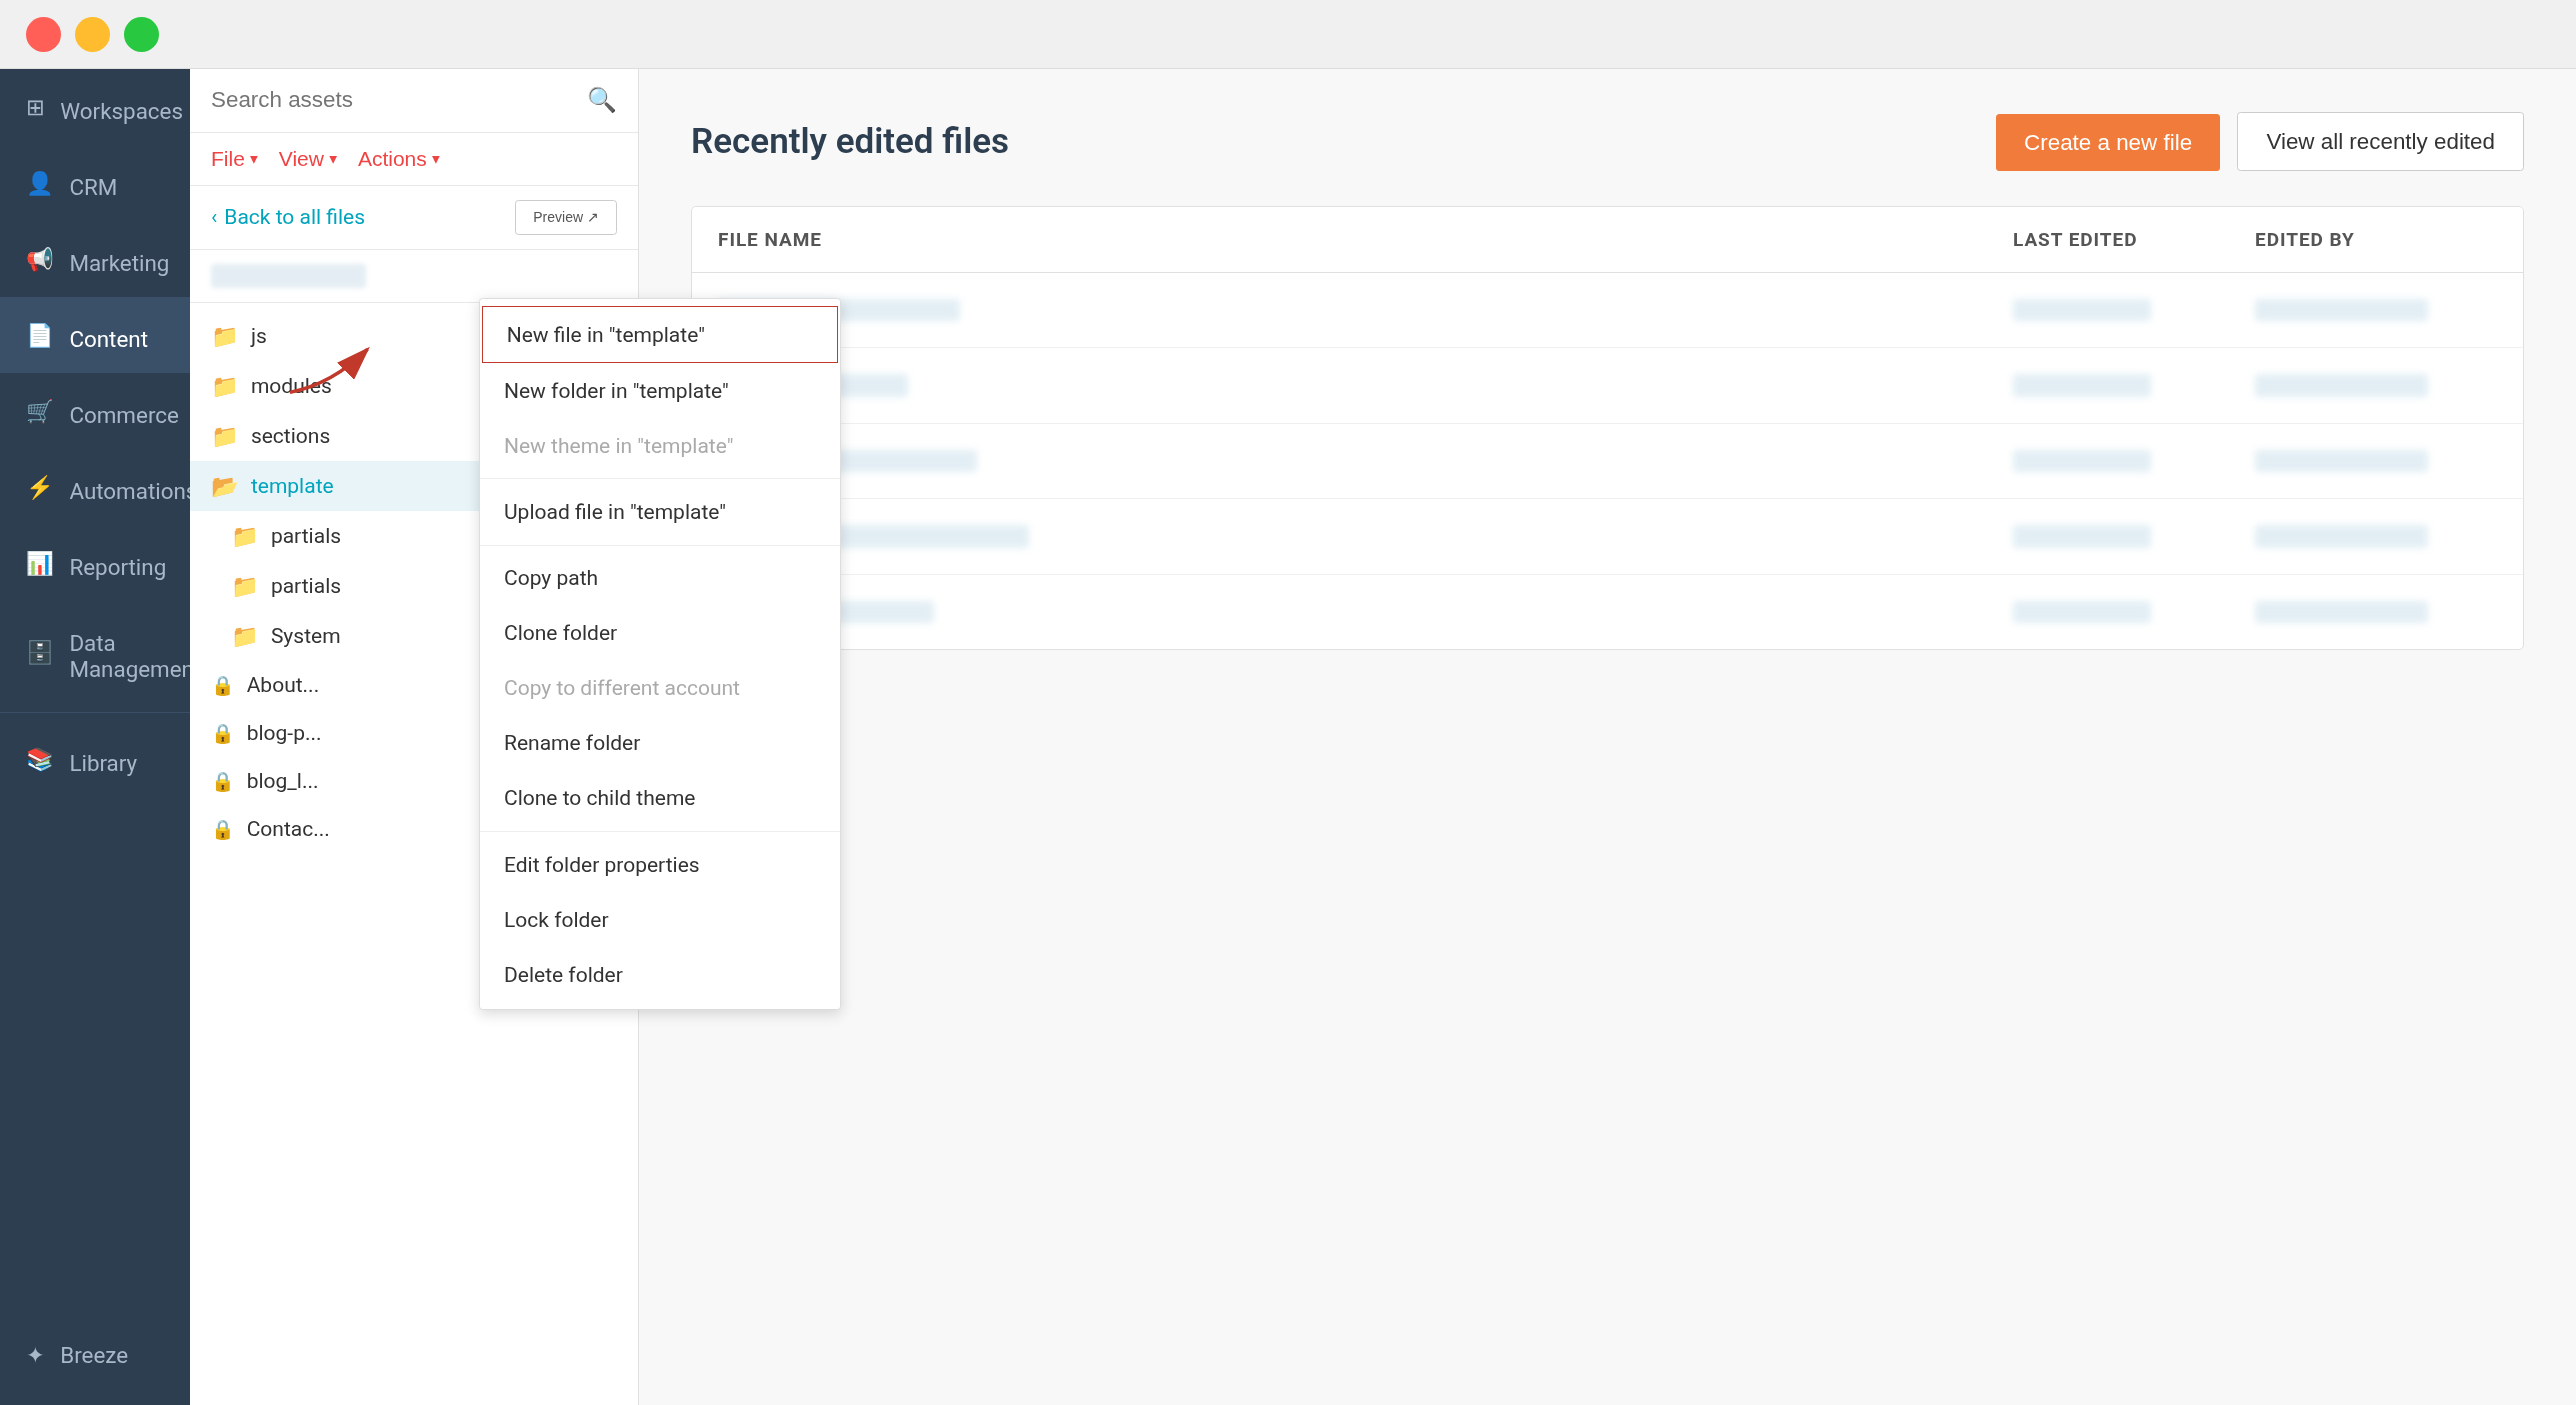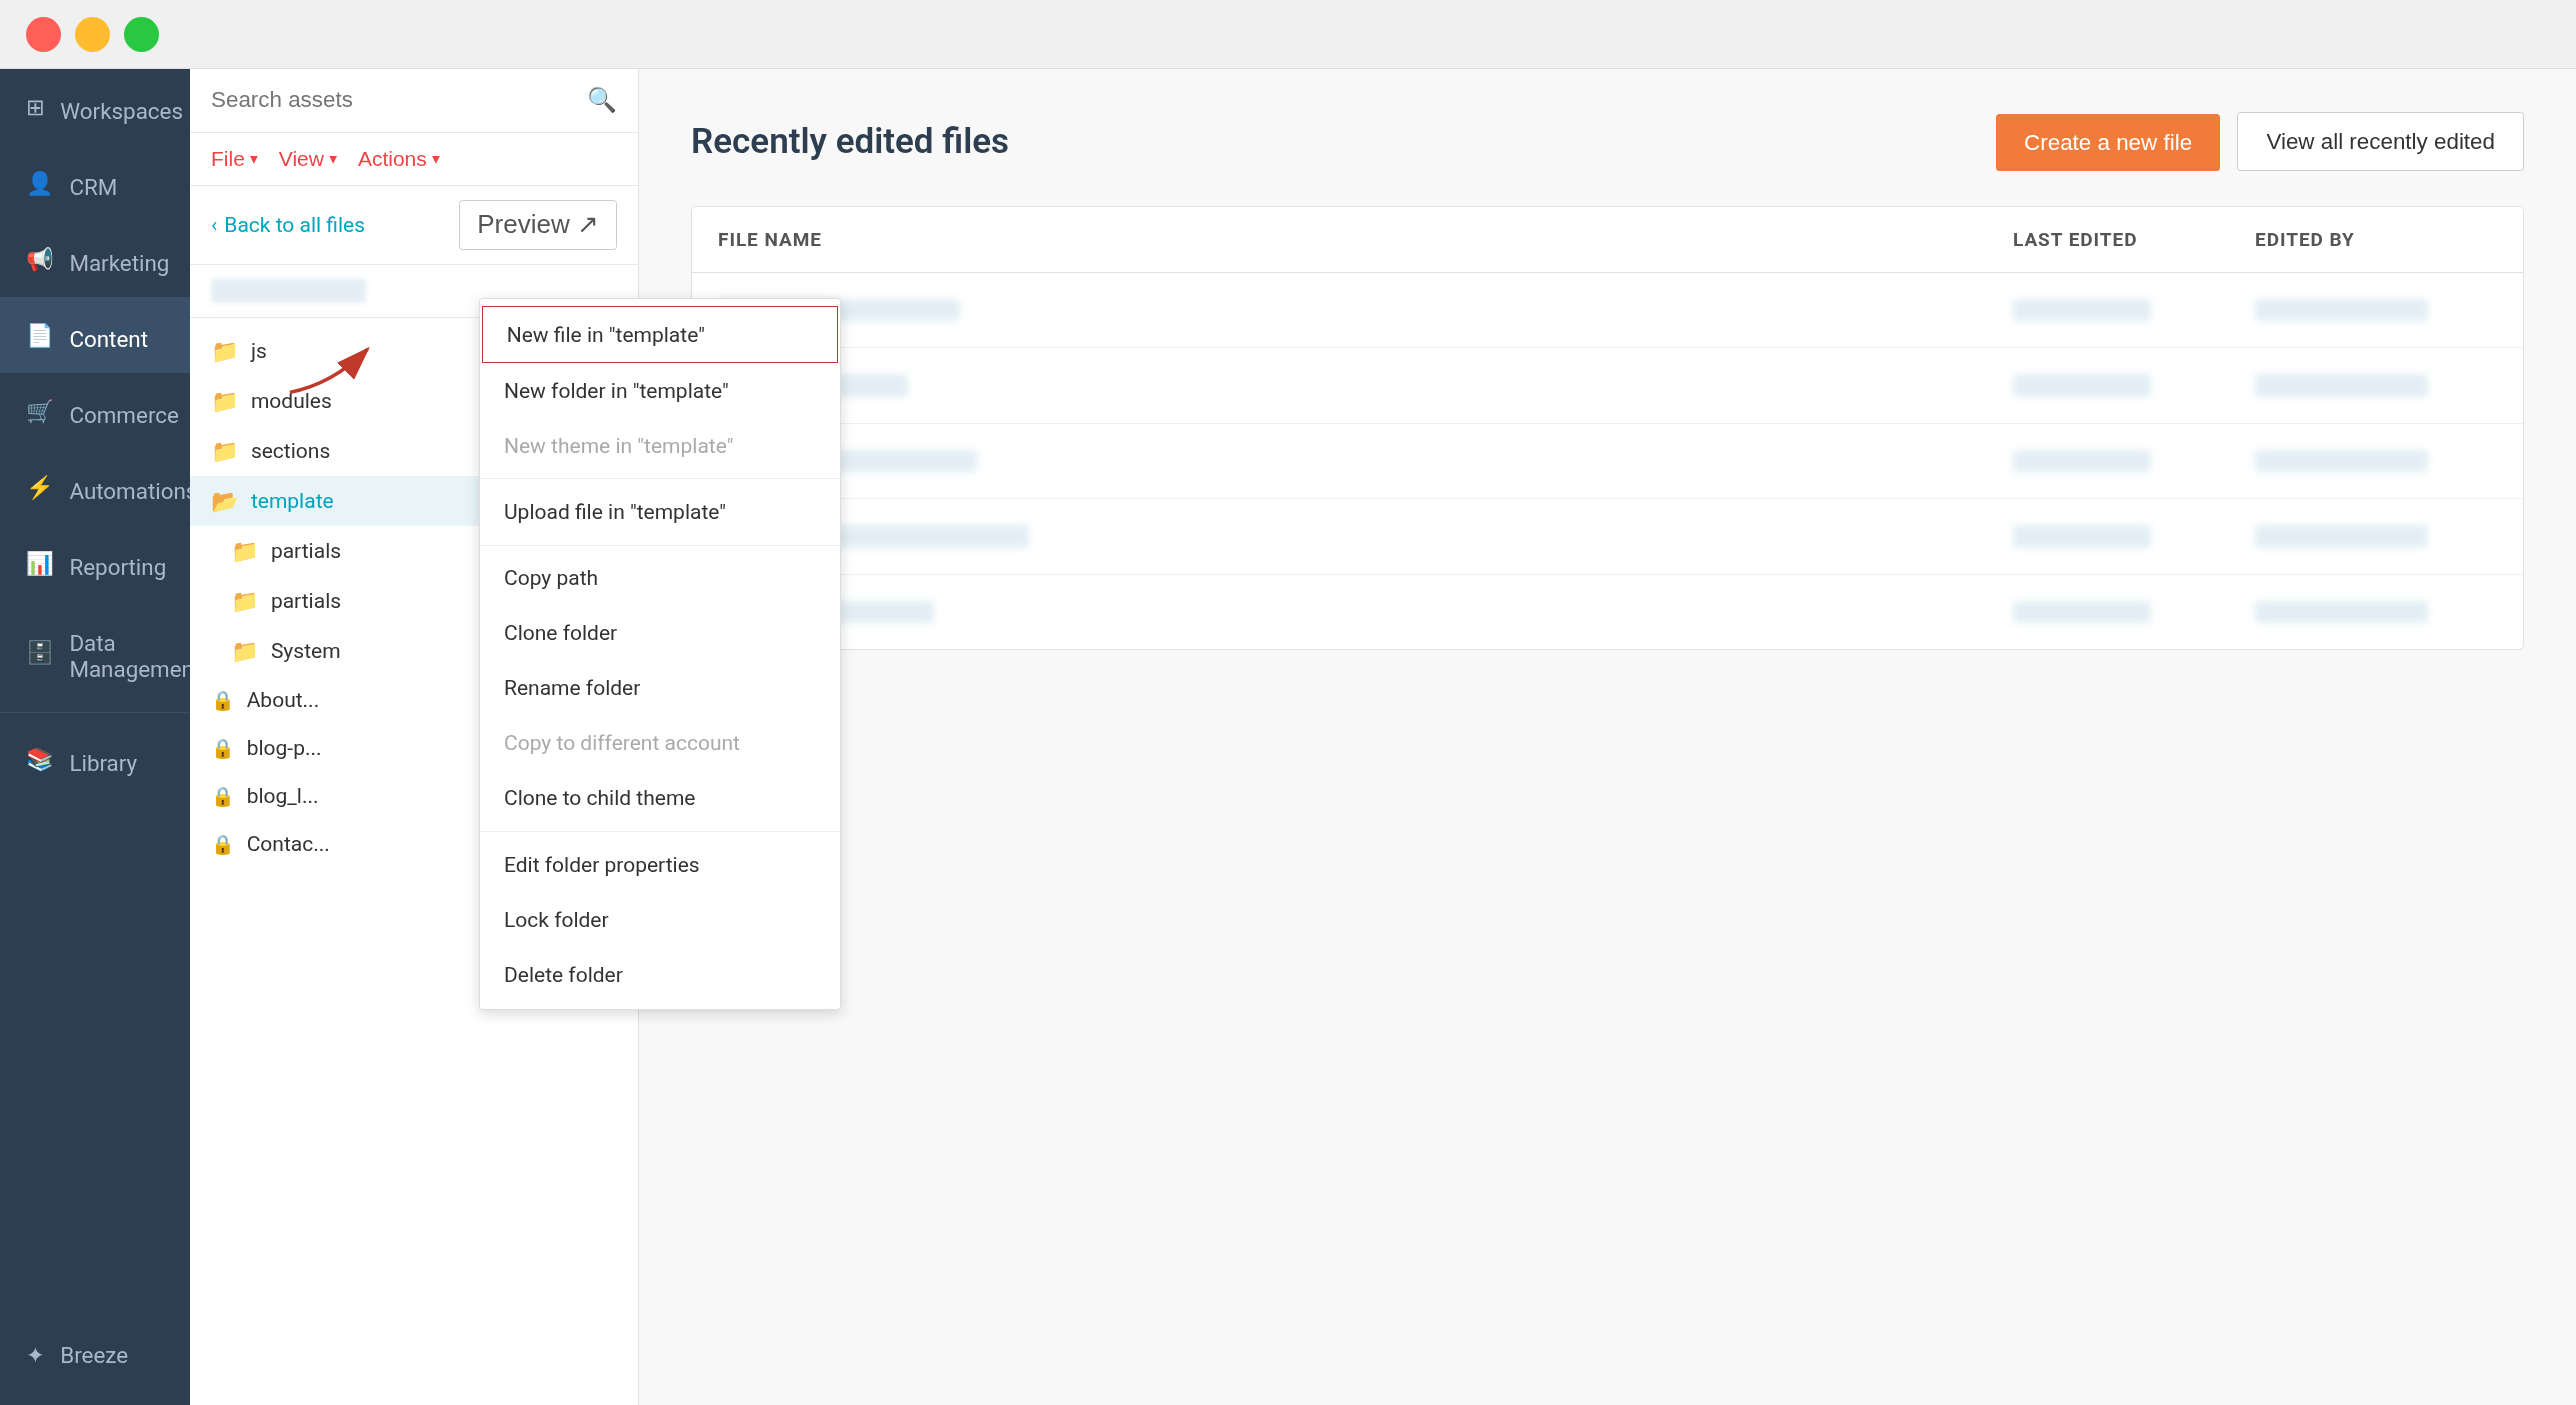--- a/index.html
+++ b/index.html
@@ -138,21 +138,21 @@
       font-size: 21px;
       color: #00a4bd;
       cursor: pointer;
       border-bottom: 0.9px solid #e8e8e8;
     }
     .preview-btn {
       margin-left: auto;
       padding: 8.6px 17.3px;
       border: 0.9px solid #ccc;
       border-radius: 3.5px;
-      font-size: 26px;
+      font-size: 14px;
       color: #555;
       cursor: pointer;
       background: #fff;
       display: flex;
       align-items: center;
       gap: 7px;
     }
 
     .file-tree {
       flex: 1;
@@ -470,25 +470,25 @@
       <div class="context-menu-item">
         <span>Upload file in "template"</span>
       </div>
       <hr class="context-menu-divider">
       <div class="context-menu-item">
         <span>Copy path</span>
       </div>
       <div class="context-menu-item">
         <span>Clone folder</span>
       </div>
-      <div class="context-menu-item">
-        <span>Rename folder</span>
-      </div>
       <div class="context-menu-item disabled">
         <span>Copy to different account</span>
+      </div>
+      <div class="context-menu-item">
+        <span>Rename folder</span>
       </div>
       <div class="context-menu-item">
         <span>Clone to child theme</span>
       </div>
       <hr class="context-menu-divider">
       <div class="context-menu-item">
         <span>Edit folder properties</span>
       </div>
       <div class="context-menu-item">
         <span>Lock folder</span>

